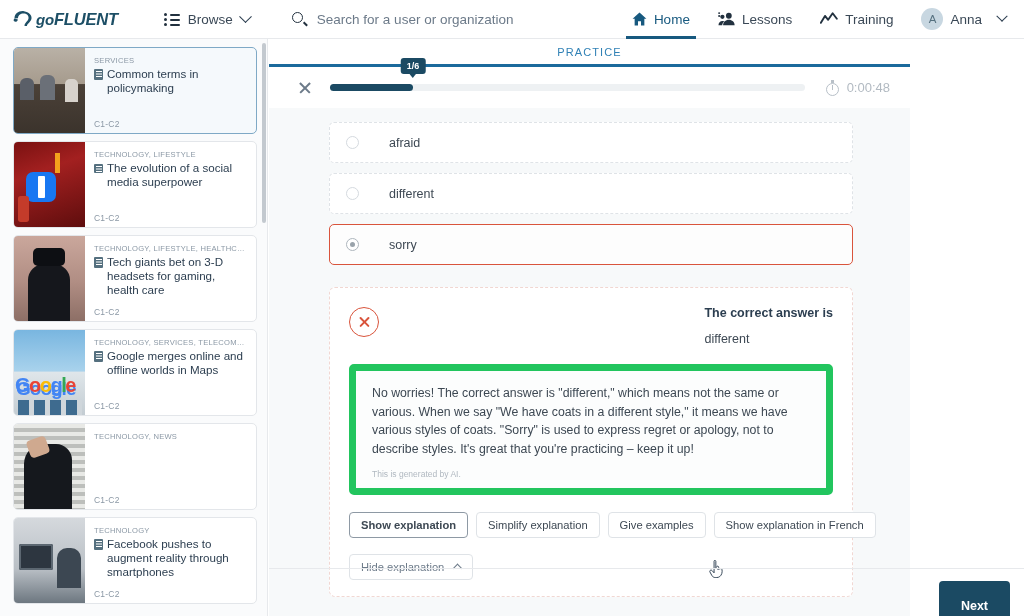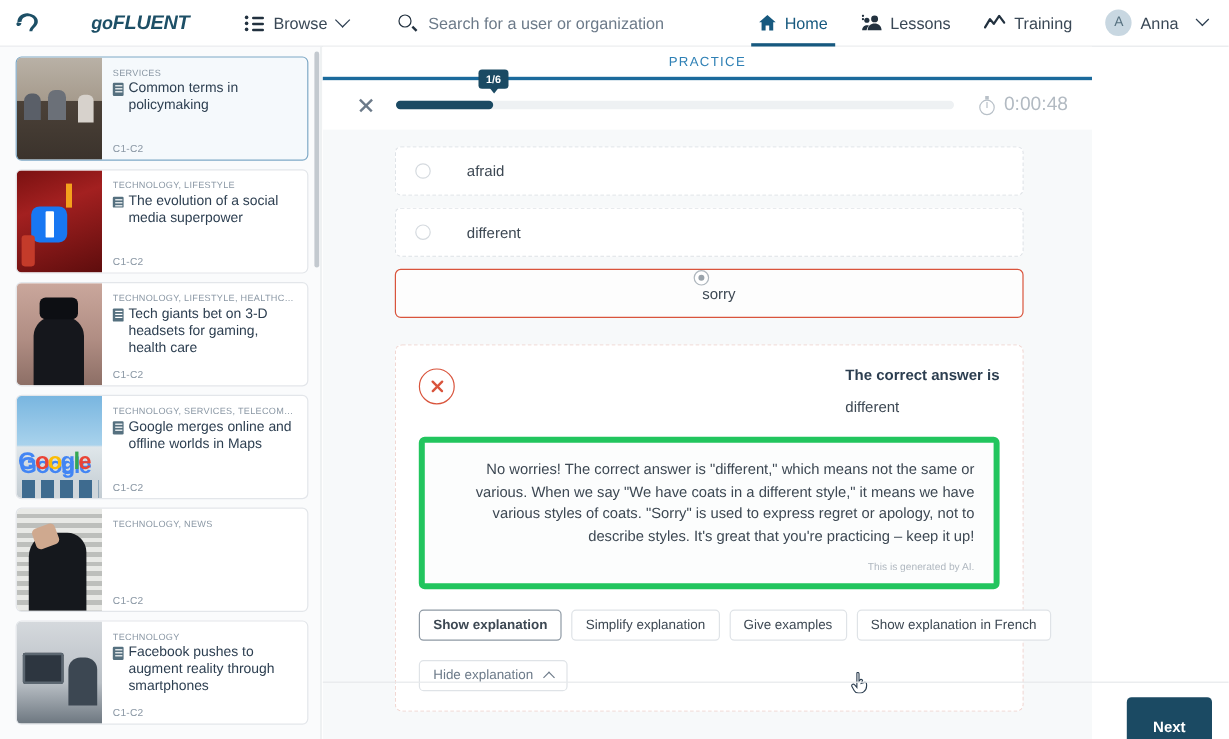--- a/index.html
+++ b/index.html
@@ -15,21 +15,21 @@
   body { position: relative; }
 
   
   .topnav {
     position: absolute; top: 0; left: 0;
     width: 1024px; height: 39px;
     background: #ffffff;
     border-bottom: 1px solid #e7e9ec;
     display: flex; align-items: center;
   }
-  .logo-wrap { display: flex; align-items: flex-end; margin-left: 13px; gap: 40px; }
+  .logo-wrap { display: flex; align-items: flex-end; margin-left: 13px; }
   .logo-mark { width: 22px; height: 20px; margin-right: 1px; }
   .logo-text {
     font-size: 16.5px; font-weight: bold; font-style: italic;
     color: #1d4f66; letter-spacing: -0.2px;
   }
   .logo-text .go { font-size: 15px; }
 
   .browse {
     display: flex; align-items: center; gap: 8px;
     margin-left: 46px; cursor: pointer;
@@ -193,30 +193,30 @@
   .timer-icon span {
     position: absolute; bottom: 0; left: 1px; width: 13px; height: 13px;
     border: 1.5px solid #b8c0c8; border-radius: 50%;
   }
   .timer-icon b {
     position: absolute; top: 0; left: 6px; width: 3px; height: 3px; background: #b8c0c8;
   }
   .timer-icon i {
     position: absolute; top: 5px; left: 7.2px; width: 1.4px; height: 5px; background: #b8c0c8;
   }
-  .timer-val { font-size: 16px; color: #b2bac2; }
+  .timer-val { font-size: 13px; color: #b2bac2; }
 
   .content { padding: 14px 57px 0 60px; height: 508px; position: relative; }
 
   .opt {
     height: 41px; border: 1px dashed #dfe3e7; border-radius: 5px; background: #ffffff;
     display: flex; align-items: center; padding-left: 16px; margin-bottom: 10px;
     cursor: pointer;
   }
-  .opt.chosen { border: 1.6px solid #d9543c; background: #fdfdfd; flex-direction: column; }
+  .opt.chosen { border: 1.6px solid #d9543c; background: #fdfdfd; }
   .radio {
     width: 13px; height: 13px; border-radius: 50%; border: 1.3px solid #d5dadf;
     margin-right: 30px; position: relative; background: #fff;
   }
   .opt.chosen .radio { border-color: #aeb6bd; }
   .opt.chosen .radio::after {
     content: ""; position: absolute; inset: 3px; border-radius: 50%; background: #9aa3ab;
   }
   .opt-label { font-size: 12.5px; color: #3d4853; }
 
@@ -230,22 +230,22 @@
     border: 1.6px solid #d9543c; position: relative; margin-top: 1px;
   }
   .x-circle::before,.x-circle::after{
     content:"";position:absolute;left:7.5px;top:13.2px;width:13px;height:1.8px;
     background:#d9543c;border-radius:1px;}
   .x-circle::before{transform:rotate(45deg);} .x-circle::after{transform:rotate(-45deg);}
   .fb-t1 { font-size: 12.5px; font-weight: bold; color: #2c3e50; margin-bottom: 12px; }
   .fb-t2 { font-size: 12.5px; color: #3d4853; }
 
   .expl {
-    border: 5px solid #22c55e; border-radius: 5px; background: #fcfdfd;
-    margin-top: 18px; padding: 13px 16px 9px 16px; text-align: right;
+    border: 7px solid #22c55e; border-radius: 5px; background: #fcfdfd;
+    margin-top: 18px; padding: 13px 16px 9px 16px;
   }
   .expl-text { font-size: 12.3px; line-height: 18.5px; color: #3d4853; }
   .expl-note { font-size: 8.5px; color: #b0b8c0; margin-top: 11px; }
 
   .btn-row { display: flex; gap: 8px; margin-top: 17px; }
   .btn {
     border: 1px solid #dfe3e7; border-radius: 4px; background: #ffffff;
     font-size: 11.2px; color: #3d4853; padding: 6px 11px; cursor: pointer;
     white-space: nowrap; font-family: "Liberation Sans", sans-serif;
   }

